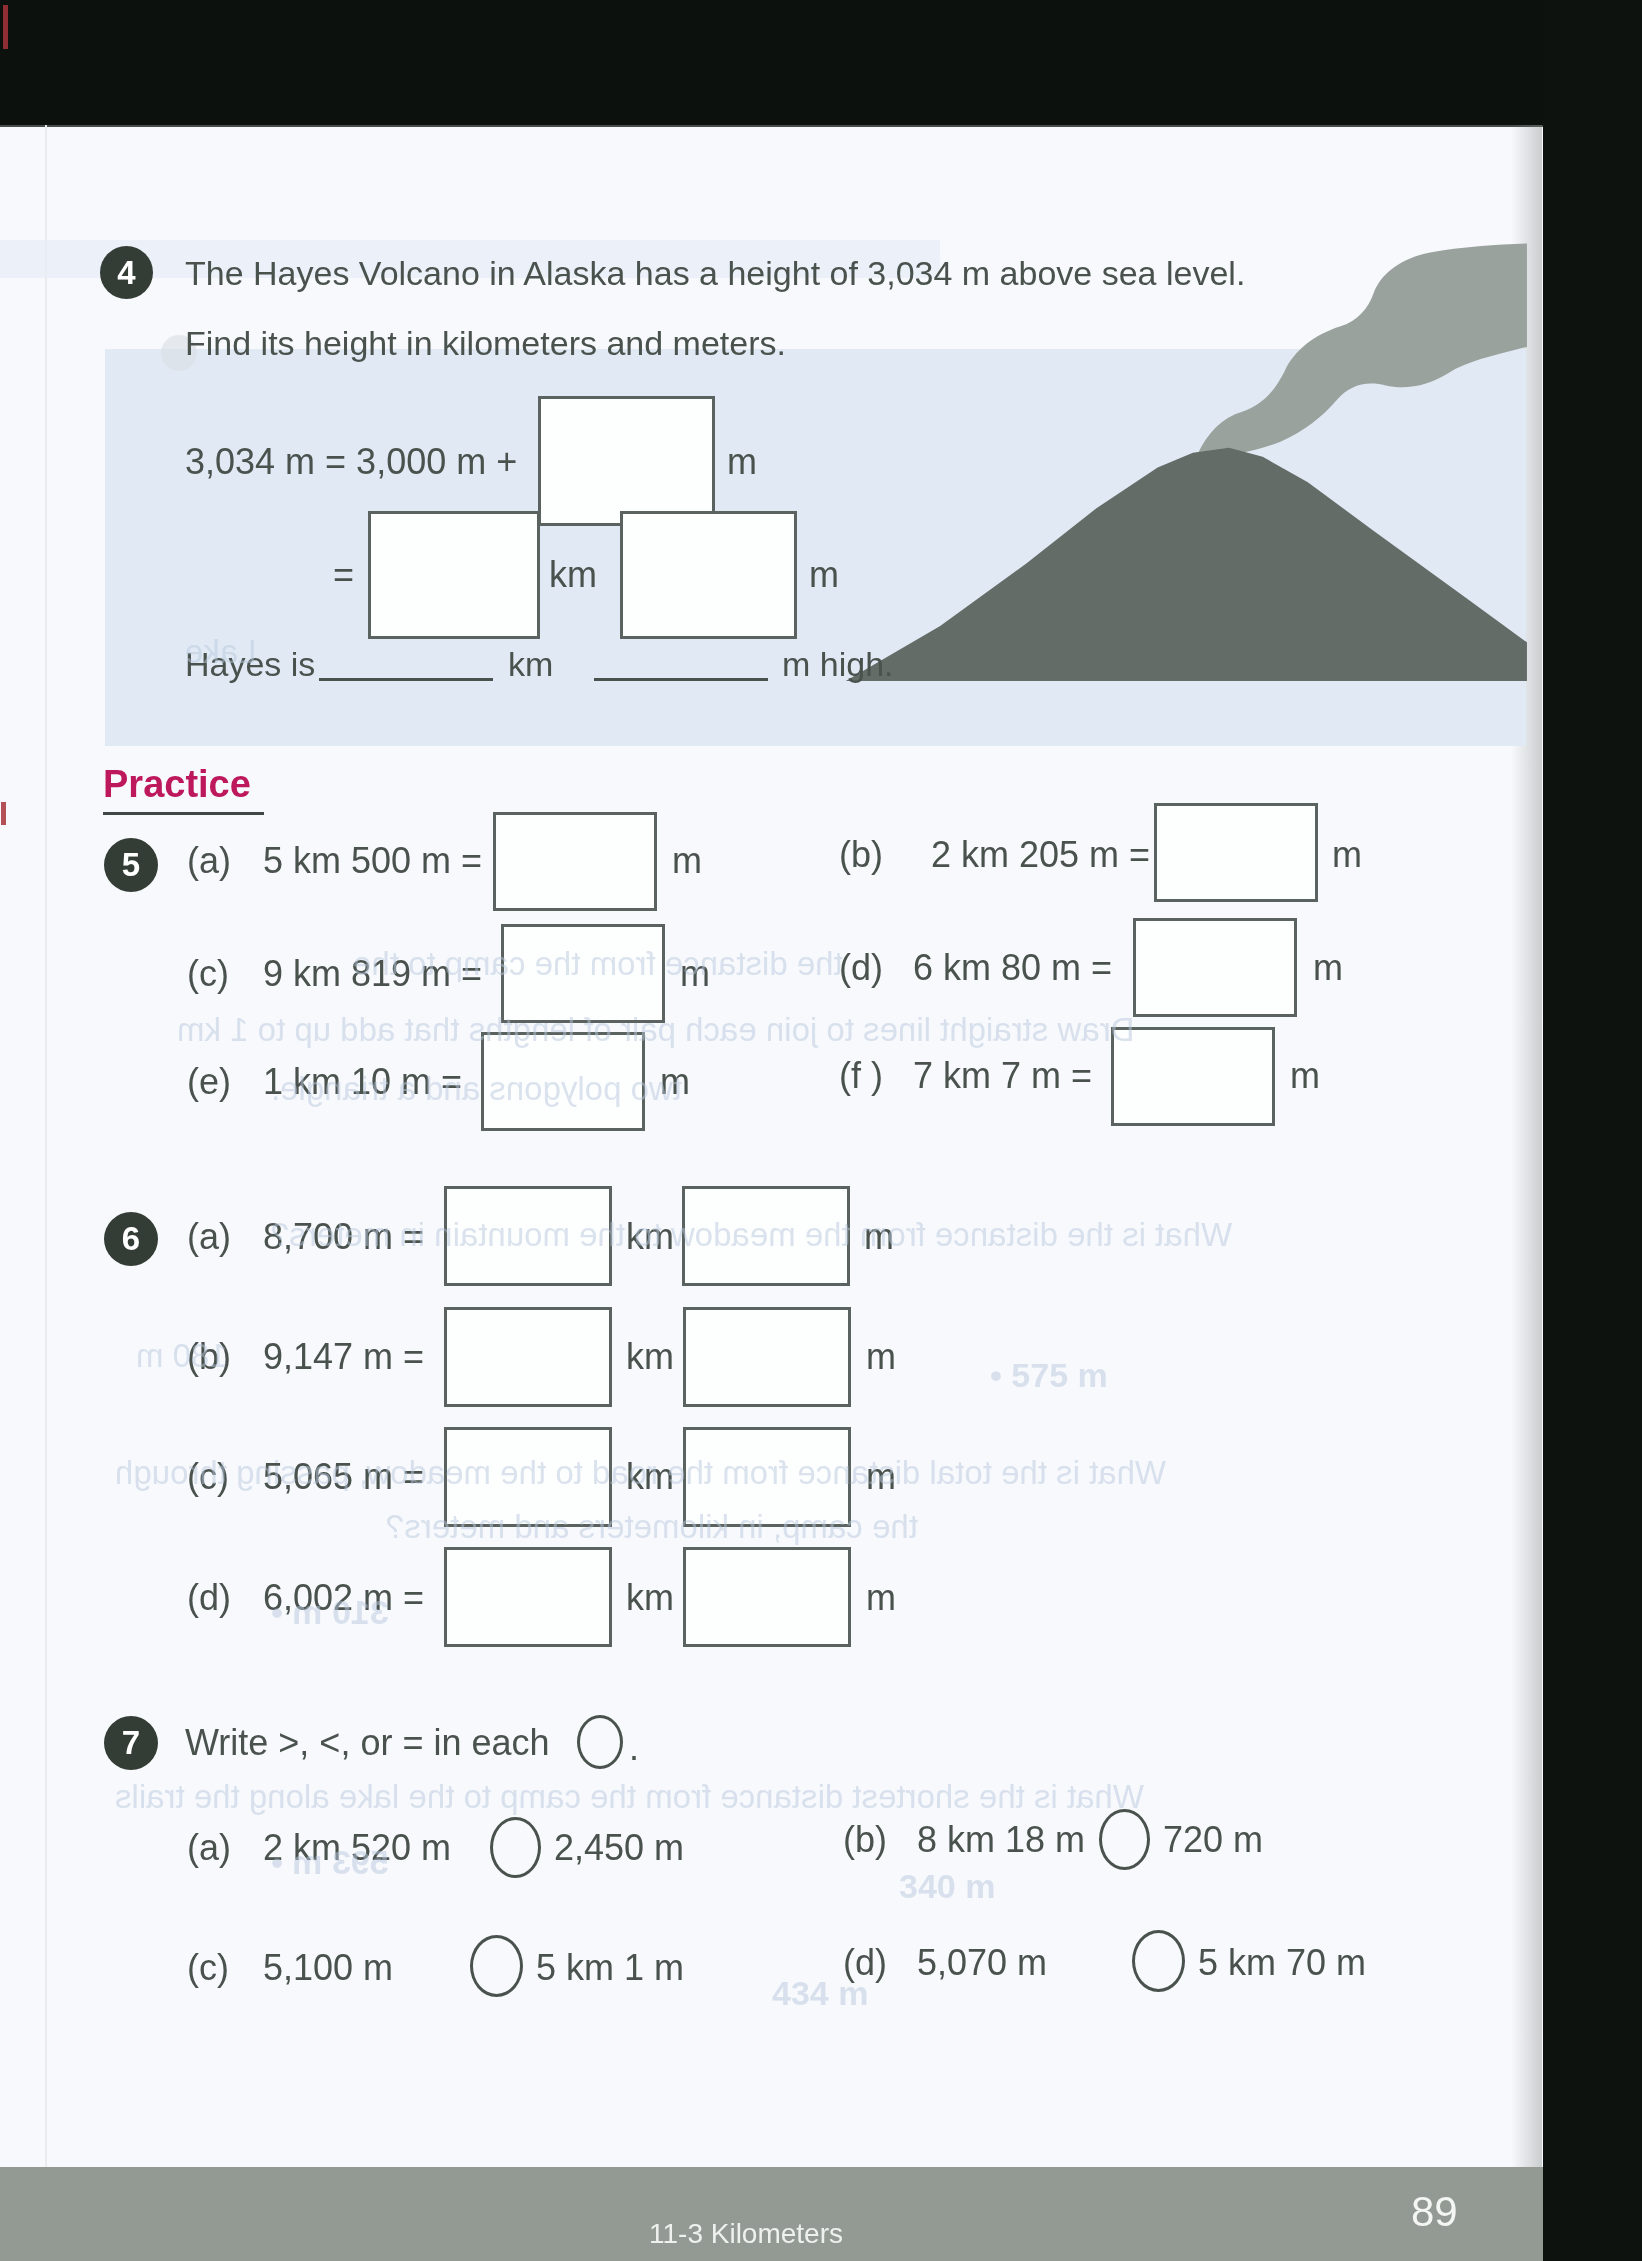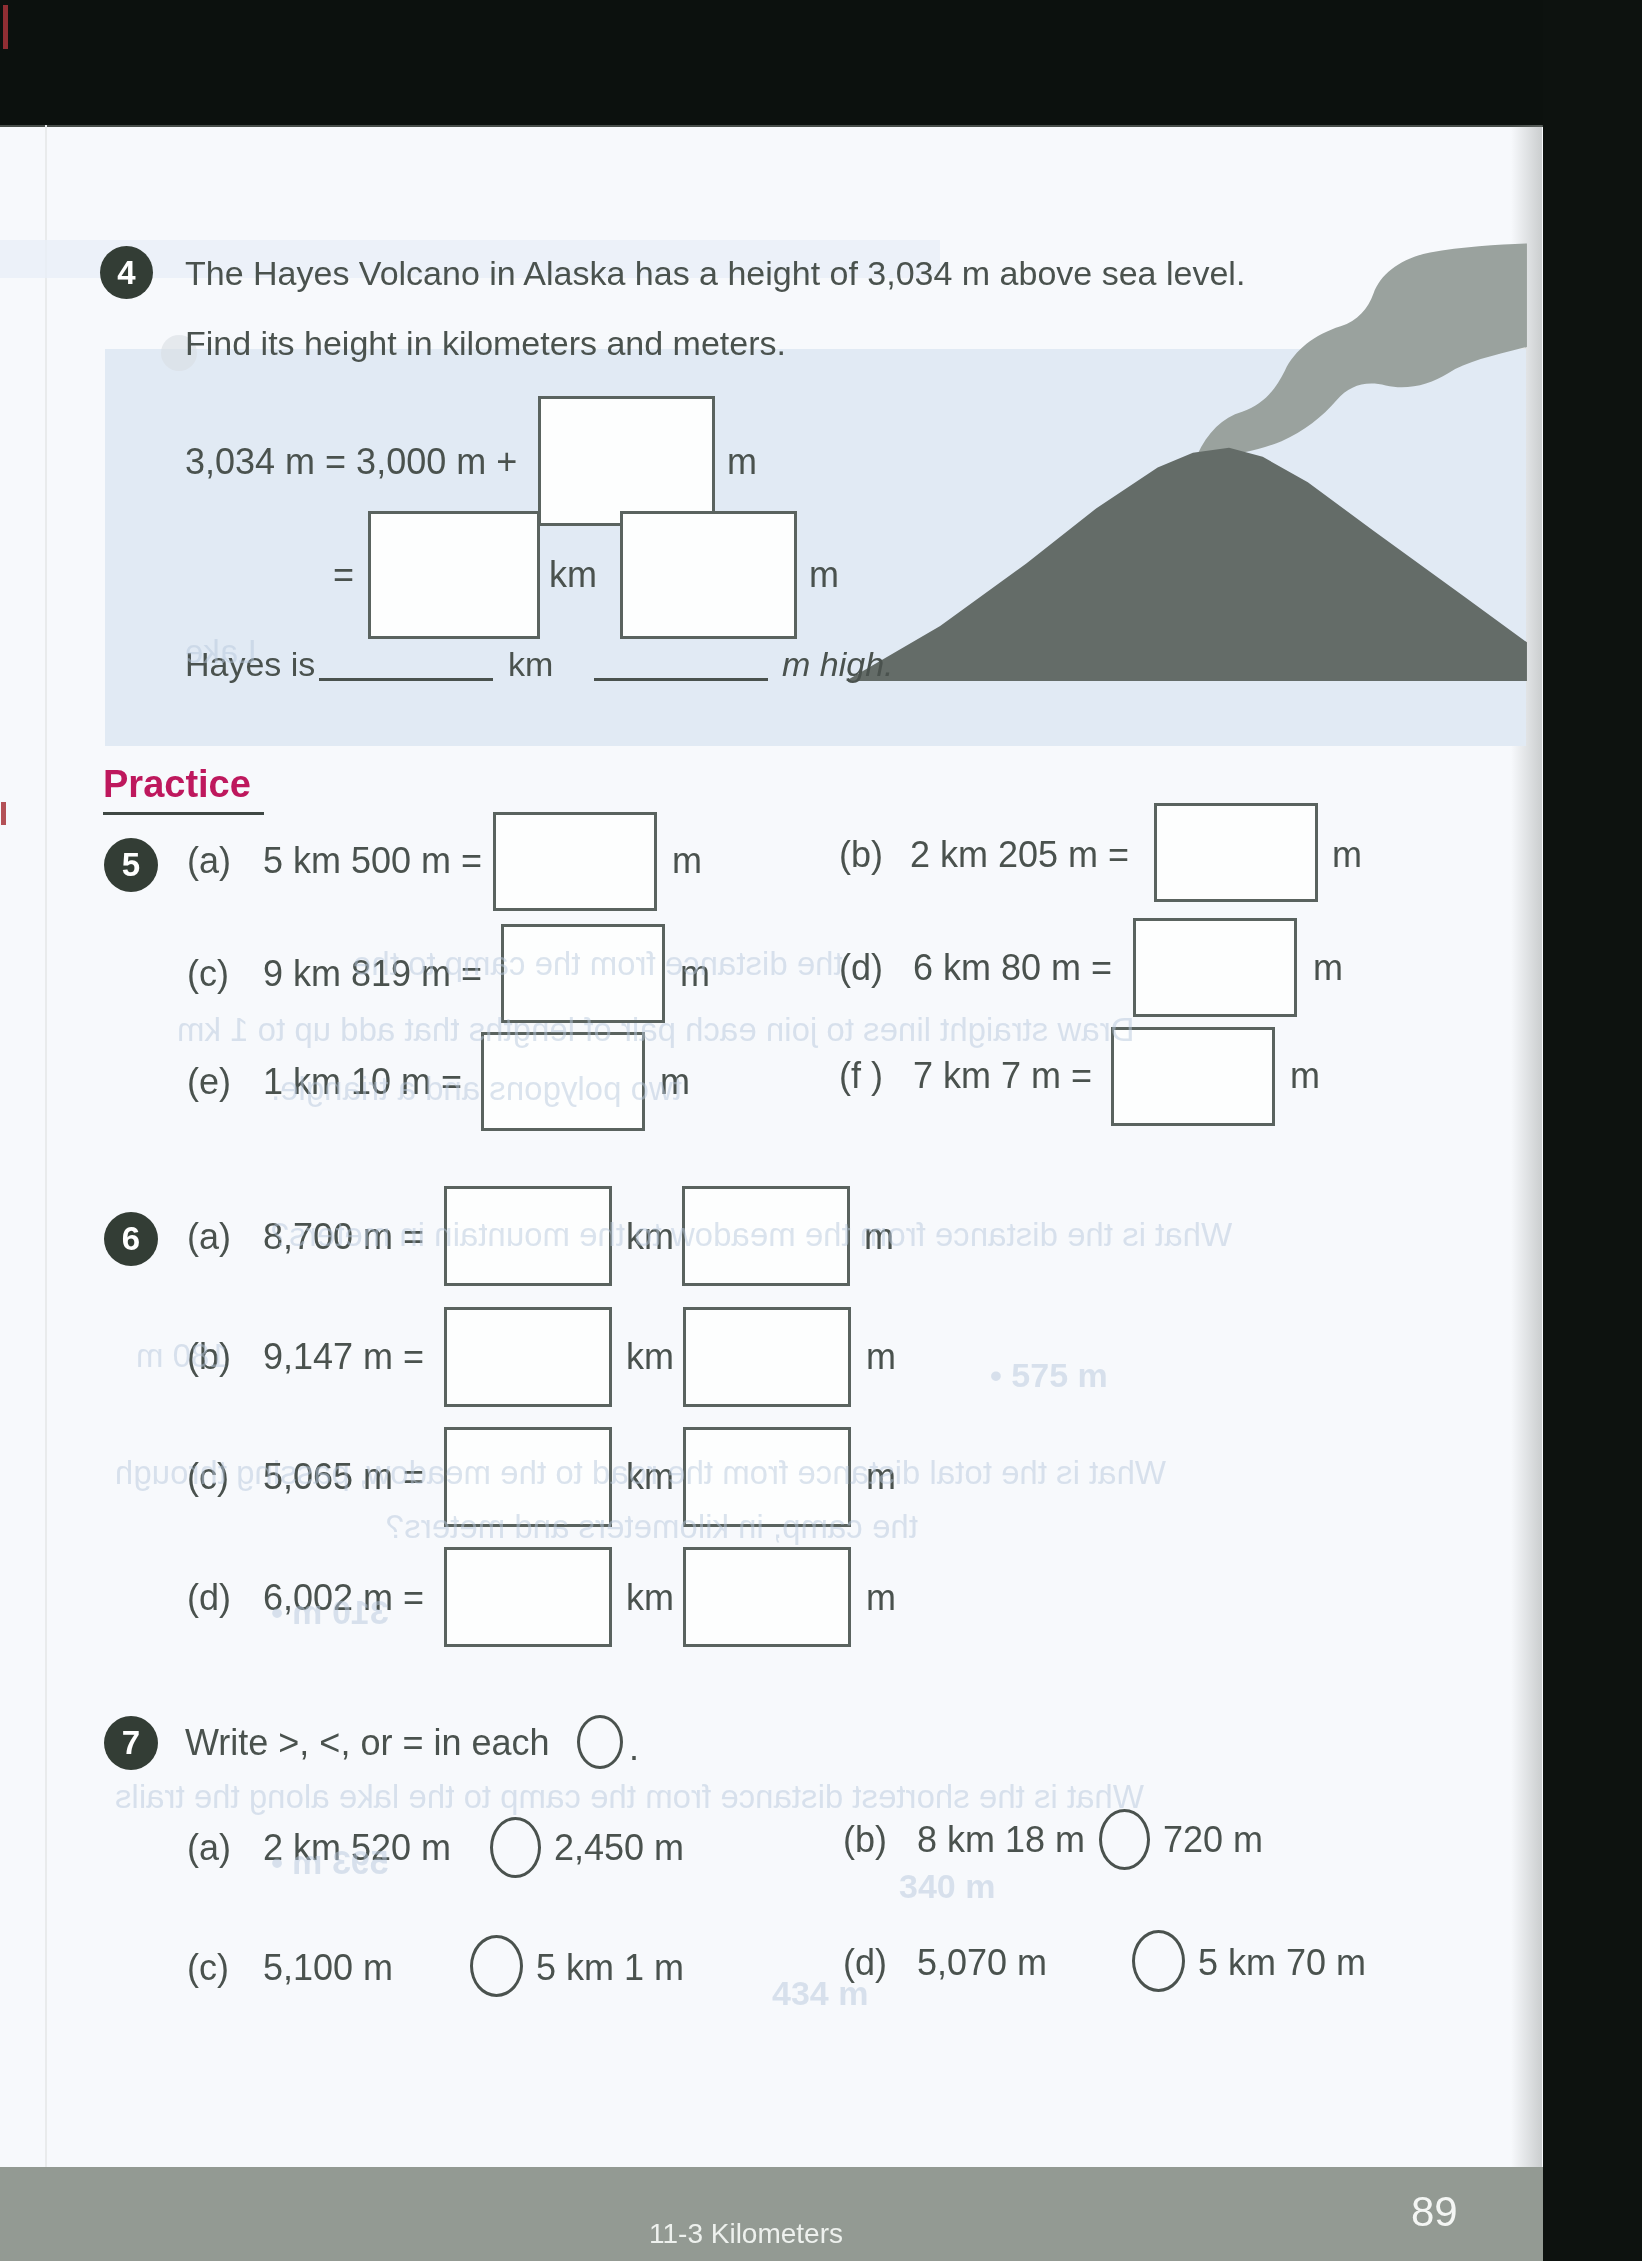--- a/index.html
+++ b/index.html
@@ -85,34 +85,34 @@
 <div class="abs t44" style="left:333px;top:550px;">=</div>
 <div class="abs abox" style="left:368px;top:511px;width:172px;height:128px;"></div>
 <div class="abs t44" style="left:549px;top:550px;">km</div>
 <div class="abs abox" style="left:620px;top:511px;width:177px;height:128px;"></div>
 <div class="abs t44" style="left:809px;top:550px;">m</div>
 
 <div class="abs t" style="left:185px;top:641px;">Hayes is</div>
 <div class="abs blank" style="left:319px;top:678px;width:174px;"></div>
 <div class="abs t" style="left:508px;top:641px;">km</div>
 <div class="abs blank" style="left:594px;top:678px;width:174px;"></div>
-<div class="abs t" style="left:782px;top:641px;font-style:italic;">m high.</div>
+<div class="abs t" style="left:782px;top:641px;">m high.</div>
 
 <div class="abs heading" style="left:103px;top:760px;">Practice</div>
 <div class="abs hrule" style="left:103px;top:812px;width:161px;"></div>
 
 <div class="abs badge" style="left:104px;top:838px;width:54px;height:54px;">5</div>
 
 <div class="abs t44" style="left:187px;top:836px;">(a)</div>
 <div class="abs t44" style="left:263px;top:836px;">5 km 500 m =</div>
 <div class="abs abox" style="left:493px;top:812px;width:164px;height:99px;"></div>
 <div class="abs t44" style="left:672px;top:836px;">m</div>
 
 <div class="abs t44" style="left:839px;top:830px;">(b)</div>
-<div class="abs t44" style="left:910px;top:830px;text-align:center;">2 km 205 m =</div>
+<div class="abs t44" style="left:931px;top:830px;text-align:center;">2 km 205 m =</div>
 <div class="abs abox" style="left:1154px;top:803px;width:164px;height:99px;"></div>
 <div class="abs t44" style="left:1332px;top:830px;">m</div>
 
 <div class="abs t44" style="left:187px;top:949px;">(c)</div>
 <div class="abs t44" style="left:263px;top:949px;">9 km 819 m =</div>
 <div class="abs abox" style="left:501px;top:924px;width:164px;height:99px;"></div>
 <div class="abs t44" style="left:680px;top:949px;">m</div>
 
 <div class="abs t44" style="left:839px;top:943px;">(d)</div>
 <div class="abs t44" style="left:913px;top:943px;">6 km 80 m =</div>

